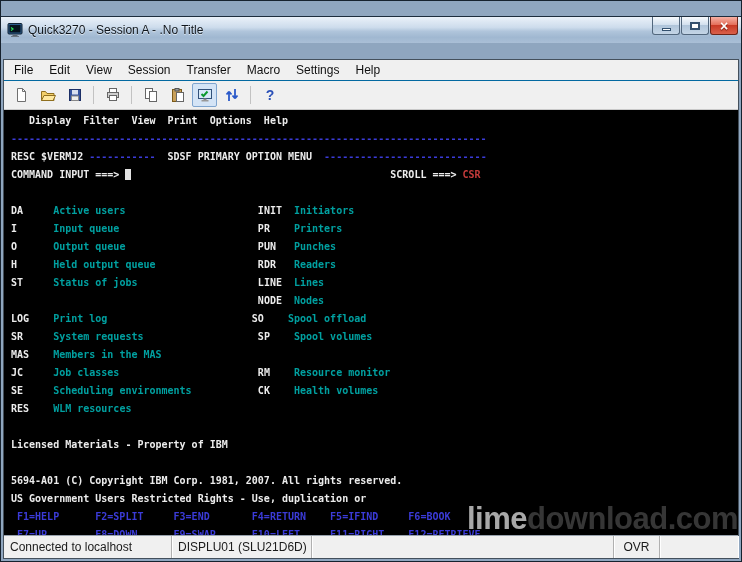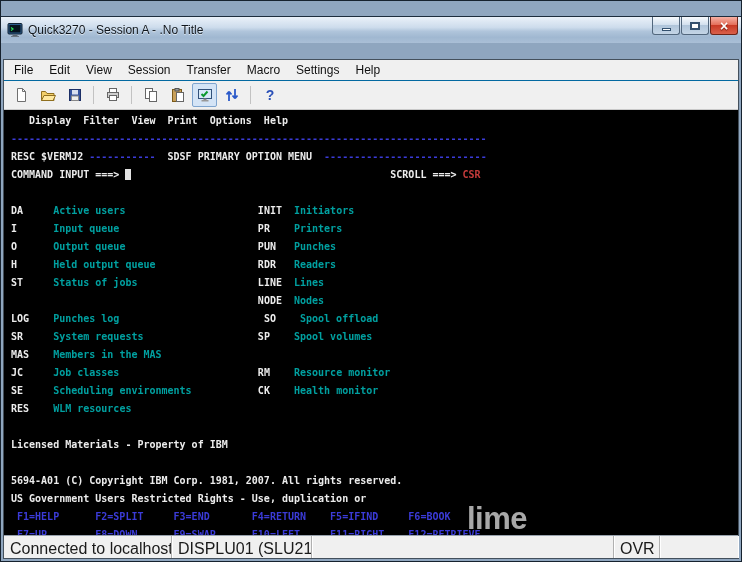--- a/index.html
+++ b/index.html
@@ -49,33 +49,33 @@
   .c-t{color:var(--c-teal,#00a0a0);}
   .c-b{color:var(--c-blue,#3b3bd8);}
   .c-r{color:var(--c-red,#c53b3b);}
   .c-g{color:var(--c-green,#00cc33);}
   .c-cursor{background:var(--c-cursor,#e2e2e2);color:#000;}
   .c-gblock{background:var(--c-green,#00cc33);}
   .oia{margin-top:auto;border-top:1px solid #3c3cc8;margin-left:-7px;padding-left:7px;border-radius:8px;}
 
   
   .statusbar{height:23px;display:flex;align-items:stretch;background:#f0f0f0;border-top:1px solid #98a2ad;
-    font-size:16px;color:#1a1a1a;}
+    font-size:12px;color:#1a1a1a;}
   .sb-panel{padding:4px 6px 0 6px;border-right:1px solid #b0b0b0;box-shadow:1px 0 0 #fff;white-space:nowrap;overflow:hidden;}
   .sb-conn{width:168px;}
   .sb-sess{width:140px;}
   .sb-fill{flex:1;}
   .sb-ovr{width:46px;text-align:center;}
   .sb-end{width:78px;border-right:none;}
 
   
   .watermark{position:absolute;top:501px;right:1px;z-index:10;font-size:31px;font-weight:bold;
     letter-spacing:-0.5px;opacity:.85;pointer-events:none;white-space:nowrap;}
   .watermark .wm1{color:#c6c6c6;}
-  .watermark .wm2{color:#000000;}
+  .watermark .wm2{color:#404040;}
 </style>
 </head>
 <body>
 
 <div class="window">
 
   <div class="titlebar">
     <span class="app-icon">
         <svg width="16" height="16" viewBox="0 0 16 16">
           <rect x="1" y="1.5" width="14" height="10.5" rx="1" fill="#2a5a8a" stroke="#102030"></rect>
@@ -200,25 +200,25 @@
           <div class="trow"><span class="c-b">-------------------------------------------------------------------------------</span></div>
           <div class="trow"><span class="c-w">RESC $VERMJ2 </span><span class="c-b">-----------</span><span class="c-w">  SDSF PRIMARY OPTION MENU  </span><span class="c-b">---------------------------</span></div>
           <div class="trow"><span class="c-w">COMMAND INPUT ===&gt; </span><span class="c-cursor"> </span><span class="c-w">                                           SCROLL ===&gt; </span><span class="c-r">CSR</span></div>
           <div class="trow"></div>
           <div class="trow"><span class="c-w">DA     </span><span class="c-t">Active users                      </span><span class="c-w">INIT  </span><span class="c-t">Initiators</span></div>
           <div class="trow"><span class="c-w">I      </span><span class="c-t">Input queue                       </span><span class="c-w">PR    </span><span class="c-t">Printers</span></div>
           <div class="trow"><span class="c-w">O      </span><span class="c-t">Output queue                      </span><span class="c-w">PUN   </span><span class="c-t">Punches</span></div>
           <div class="trow"><span class="c-w">H      </span><span class="c-t">Held output queue                 </span><span class="c-w">RDR   </span><span class="c-t">Readers</span></div>
           <div class="trow"><span class="c-w">ST     </span><span class="c-t">Status of jobs                    </span><span class="c-w">LINE  </span><span class="c-t">Lines</span></div>
           <div class="trow"><span class="c-w">       </span><span class="c-t">                                  </span><span class="c-w">NODE  </span><span class="c-t">Nodes</span></div>
-          <div class="trow"><span class="c-w">LOG    </span><span class="c-t">Punches log                        </span><span class="c-w">SO    </span><span class="c-t">Spool offload</span></div>
+          <div class="trow"><span class="c-w">LOG    </span><span class="c-t">Print log                        </span><span class="c-w">SO    </span><span class="c-t">Spool offload</span></div>
           <div class="trow"><span class="c-w">SR     </span><span class="c-t">System requests                   </span><span class="c-w">SP    </span><span class="c-t">Spool volumes</span></div>
           <div class="trow"><span class="c-w">MAS    </span><span class="c-t">Members in the MAS                </span><span class="c-w">      </span></div>
           <div class="trow"><span class="c-w">JC     </span><span class="c-t">Job classes                       </span><span class="c-w">RM    </span><span class="c-t">Resource monitor</span></div>
-          <div class="trow"><span class="c-w">SE     </span><span class="c-t">Scheduling environments           </span><span class="c-w">CK    </span><span class="c-t">Health monitor</span></div>
+          <div class="trow"><span class="c-w">SE     </span><span class="c-t">Scheduling environments           </span><span class="c-w">CK    </span><span class="c-t">Health volumes</span></div>
           <div class="trow"><span class="c-w">RES    </span><span class="c-t">WLM resources                     </span><span class="c-w">      </span></div>
           <div class="trow"></div>
           <div class="trow"><span class="c-w">Licensed Materials - Property of IBM</span></div>
           <div class="trow"></div>
           <div class="trow"><span class="c-w">5694-A01 (C) Copyright IBM Corp. 1981, 2007. All rights reserved.</span></div>
           <div class="trow"><span class="c-w">US Government Users Restricted Rights - Use, duplication or</span></div>
           <div class="trow"><span class="c-b"> F1=HELP      F2=SPLIT     F3=END       F4=RETURN    F5=IFIND     F6=BOOK      </span></div>
           <div class="trow"><span class="c-b"> F7=UP        F8=DOWN      F9=SWAP      F10=LEFT     F11=RIGHT    F12=RETRIEVE </span></div>
         </div>
       <div class="trow oia" id="oia-row"><span class="c-w">4B</span><span class="c-gblock"> </span><span class="c-g">   A</span><span class="c-g">                                                                   04/21</span></div>

